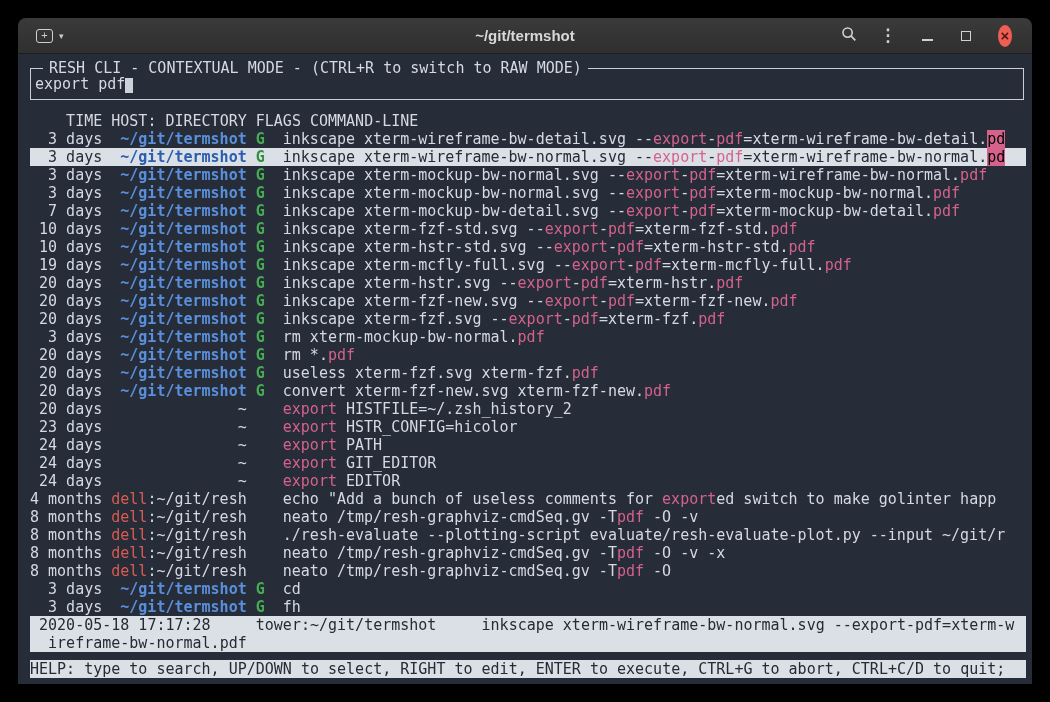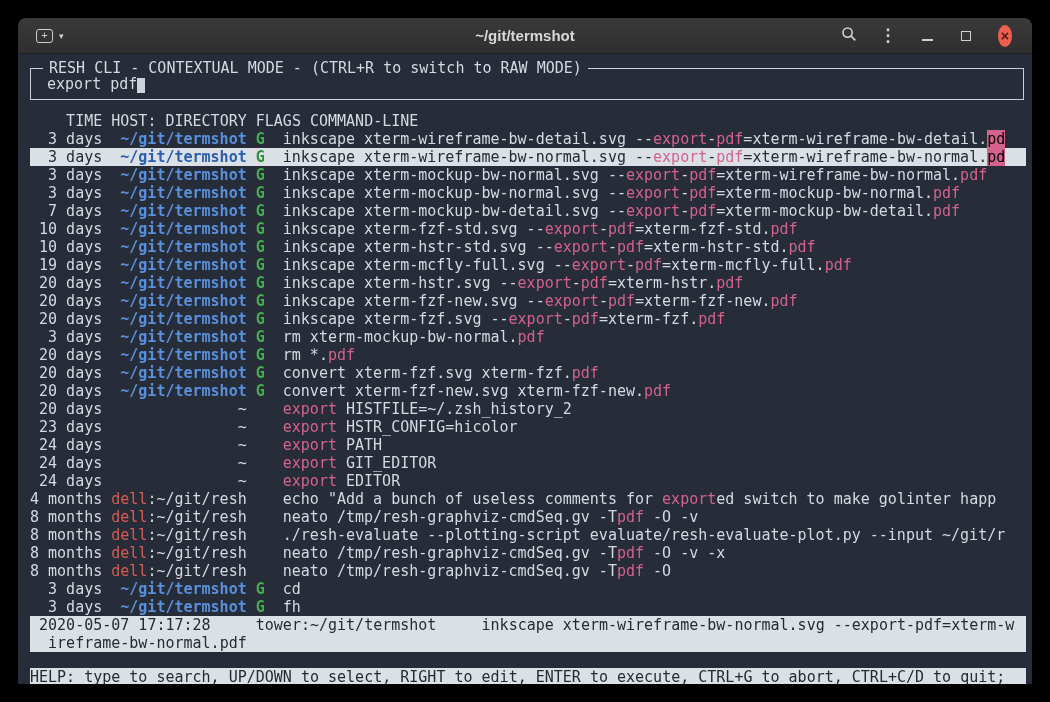--- a/index.html
+++ b/index.html
@@ -35,21 +35,21 @@
   .restore-box{display:inline-block;width:10px;height:10px;border:1.5px solid #d0d0d0;}
   .close-circle{width:22px;height:22px;border-radius:50%;background:#ef5e52;
             display:inline-flex;align-items:center;justify-content:center;
             color:#541a14;font-size:15px;font-weight:bold;line-height:1;}
   
   .term{flex:1;background:var(--term-bg);color:var(--fg);font-size:15px;
         line-height:18px;padding:6px 6px 0 12px;overflow:hidden;position:relative;}
   .line{white-space:pre;height:18px;overflow:hidden;}
   
   .query-box{position:relative;border:1px solid #c9ced8;margin:8px 2px 12px 0;
-             padding:6px 16px;}
+             padding:6px 4px;}
   .box-title{position:absolute;top:-10px;left:12px;background:var(--term-bg);
              padding:0 6px;line-height:18px;}
   .cursor{display:inline-block;width:8px;height:15px;background:#ccd2da;
           vertical-align:text-bottom;}
   
   .header-line{}
   .col-time{display:inline-block;width:8ch;text-align:right;}
   .col-host{display:inline-block;width:15ch;text-align:right;margin-left:1ch;}
   .col-flag{display:inline-block;width:1ch;margin-left:1ch;color:var(--green);
             font-weight:bold;}
@@ -57,21 +57,21 @@
   .c-blue{color:var(--blue);font-weight:bold;}
   .c-red{color:var(--red);}
   .c-fg{color:inherit;}
   .c-hl{color:var(--pink);font-weight:normal;}
   .c-inv{background:var(--pink);color:#000000;}
   .row.selected{background:var(--sel-bg);color:var(--sel-fg);}
   .row.selected .c-blue{color:#2a5db0;}
   .row.selected .col-flag{color:#2f8f3a;}
   
   .detail-panel{background:var(--sel-bg);color:var(--sel-fg);}
-  .help-bar{background:var(--sel-bg);color:var(--sel-fg);margin-top:16px;}
+  .help-bar{background:var(--sel-bg);color:var(--sel-fg);margin-top:8px;}
 </style>
 </head>
 <body>
 
 <div class="window">
   <div class="titlebar">
     <div class="tb-left">
       <button class="tb-btn">
         <span class="newtab-box">+</span>
         <span class="caret">▾</span>
@@ -117,36 +117,36 @@
         <div class="line row"><span class="col-time">3 days</span><span class="col-host"><span class="c-blue">~/git/termshot</span></span><span class="col-flag">G</span><span class="col-cmd"><span>inkscape xterm-mockup-bw-normal.svg --</span><span class="c-hl">export</span><span>-</span><span class="c-hl">pdf</span><span>=xterm-mockup-bw-normal.</span><span class="c-hl">pdf</span></span></div>
         <div class="line row"><span class="col-time">7 days</span><span class="col-host"><span class="c-blue">~/git/termshot</span></span><span class="col-flag">G</span><span class="col-cmd"><span>inkscape xterm-mockup-bw-detail.svg --</span><span class="c-hl">export</span><span>-</span><span class="c-hl">pdf</span><span>=xterm-mockup-bw-detail.</span><span class="c-hl">pdf</span></span></div>
         <div class="line row"><span class="col-time">10 days</span><span class="col-host"><span class="c-blue">~/git/termshot</span></span><span class="col-flag">G</span><span class="col-cmd"><span>inkscape xterm-fzf-std.svg --</span><span class="c-hl">export</span><span>-</span><span class="c-hl">pdf</span><span>=xterm-fzf-std.</span><span class="c-hl">pdf</span></span></div>
         <div class="line row"><span class="col-time">10 days</span><span class="col-host"><span class="c-blue">~/git/termshot</span></span><span class="col-flag">G</span><span class="col-cmd"><span>inkscape xterm-hstr-std.svg --</span><span class="c-hl">export</span><span>-</span><span class="c-hl">pdf</span><span>=xterm-hstr-std.</span><span class="c-hl">pdf</span></span></div>
         <div class="line row"><span class="col-time">19 days</span><span class="col-host"><span class="c-blue">~/git/termshot</span></span><span class="col-flag">G</span><span class="col-cmd"><span>inkscape xterm-mcfly-full.svg --</span><span class="c-hl">export</span><span>-</span><span class="c-hl">pdf</span><span>=xterm-mcfly-full.</span><span class="c-hl">pdf</span></span></div>
         <div class="line row"><span class="col-time">20 days</span><span class="col-host"><span class="c-blue">~/git/termshot</span></span><span class="col-flag">G</span><span class="col-cmd"><span>inkscape xterm-hstr.svg --</span><span class="c-hl">export</span><span>-</span><span class="c-hl">pdf</span><span>=xterm-hstr.</span><span class="c-hl">pdf</span></span></div>
         <div class="line row"><span class="col-time">20 days</span><span class="col-host"><span class="c-blue">~/git/termshot</span></span><span class="col-flag">G</span><span class="col-cmd"><span>inkscape xterm-fzf-new.svg --</span><span class="c-hl">export</span><span>-</span><span class="c-hl">pdf</span><span>=xterm-fzf-new.</span><span class="c-hl">pdf</span></span></div>
         <div class="line row"><span class="col-time">20 days</span><span class="col-host"><span class="c-blue">~/git/termshot</span></span><span class="col-flag">G</span><span class="col-cmd"><span>inkscape xterm-fzf.svg --</span><span class="c-hl">export</span><span>-</span><span class="c-hl">pdf</span><span>=xterm-fzf.</span><span class="c-hl">pdf</span></span></div>
         <div class="line row"><span class="col-time">3 days</span><span class="col-host"><span class="c-blue">~/git/termshot</span></span><span class="col-flag">G</span><span class="col-cmd"><span>rm xterm-mockup-bw-normal.</span><span class="c-hl">pdf</span></span></div>
         <div class="line row"><span class="col-time">20 days</span><span class="col-host"><span class="c-blue">~/git/termshot</span></span><span class="col-flag">G</span><span class="col-cmd"><span>rm *.</span><span class="c-hl">pdf</span></span></div>
-        <div class="line row"><span class="col-time">20 days</span><span class="col-host"><span class="c-blue">~/git/termshot</span></span><span class="col-flag">G</span><span class="col-cmd"><span>convert xterm-fzf.svg xterm-fzf.</span><span class="c-hl">pdf</span></span></div>
+        <div class="line row"><span class="col-time">20 days</span><span class="col-host"><span class="c-blue">~/git/termshot</span></span><span class="col-flag">G</span><span class="col-cmd"><span>useless xterm-fzf.svg xterm-fzf.</span><span class="c-hl">pdf</span></span></div>
         <div class="line row"><span class="col-time">20 days</span><span class="col-host"><span class="c-blue">~/git/termshot</span></span><span class="col-flag">G</span><span class="col-cmd"><span>convert xterm-fzf-new.svg xterm-fzf-new.</span><span class="c-hl">pdf</span></span></div>
         <div class="line row"><span class="col-time">20 days</span><span class="col-host"><span class="c-fg">~</span></span><span class="col-flag"></span><span class="col-cmd"><span class="c-hl">export</span><span> HISTFILE=~/.zsh_history_2</span></span></div>
         <div class="line row"><span class="col-time">23 days</span><span class="col-host"><span class="c-fg">~</span></span><span class="col-flag"></span><span class="col-cmd"><span class="c-hl">export</span><span> HSTR_CONFIG=hicolor</span></span></div>
         <div class="line row"><span class="col-time">24 days</span><span class="col-host"><span class="c-fg">~</span></span><span class="col-flag"></span><span class="col-cmd"><span class="c-hl">export</span><span> PATH</span></span></div>
         <div class="line row"><span class="col-time">24 days</span><span class="col-host"><span class="c-fg">~</span></span><span class="col-flag"></span><span class="col-cmd"><span class="c-hl">export</span><span> GIT_EDITOR</span></span></div>
         <div class="line row"><span class="col-time">24 days</span><span class="col-host"><span class="c-fg">~</span></span><span class="col-flag"></span><span class="col-cmd"><span class="c-hl">export</span><span> EDITOR</span></span></div>
         <div class="line row"><span class="col-time">4 months</span><span class="col-host"><span class="c-red">dell</span><span class="c-fg">:~/git/resh</span></span><span class="col-flag"></span><span class="col-cmd"><span>echo "Add a bunch of useless comments for </span><span class="c-hl">export</span><span>ed switch to make golinter happ</span></span></div>
         <div class="line row"><span class="col-time">8 months</span><span class="col-host"><span class="c-red">dell</span><span class="c-fg">:~/git/resh</span></span><span class="col-flag"></span><span class="col-cmd"><span>neato /tmp/resh-graphviz-cmdSeq.gv -T</span><span class="c-hl">pdf</span><span> -O -v</span></span></div>
         <div class="line row"><span class="col-time">8 months</span><span class="col-host"><span class="c-red">dell</span><span class="c-fg">:~/git/resh</span></span><span class="col-flag"></span><span class="col-cmd"><span>./resh-evaluate --plotting-script evaluate/resh-evaluate-plot.py --input ~/git/r</span></span></div>
         <div class="line row"><span class="col-time">8 months</span><span class="col-host"><span class="c-red">dell</span><span class="c-fg">:~/git/resh</span></span><span class="col-flag"></span><span class="col-cmd"><span>neato /tmp/resh-graphviz-cmdSeq.gv -T</span><span class="c-hl">pdf</span><span> -O -v -x</span></span></div>
         <div class="line row"><span class="col-time">8 months</span><span class="col-host"><span class="c-red">dell</span><span class="c-fg">:~/git/resh</span></span><span class="col-flag"></span><span class="col-cmd"><span>neato /tmp/resh-graphviz-cmdSeq.gv -T</span><span class="c-hl">pdf</span><span> -O</span></span></div>
         <div class="line row"><span class="col-time">3 days</span><span class="col-host"><span class="c-blue">~/git/termshot</span></span><span class="col-flag">G</span><span class="col-cmd"><span>cd</span></span></div>
         <div class="line row"><span class="col-time">3 days</span><span class="col-host"><span class="c-blue">~/git/termshot</span></span><span class="col-flag">G</span><span class="col-cmd"><span>fh</span></span></div>
       </div>
 
     <div class="detail-panel">
-      <div class="line"> 2020-05-07 17:17:28     tower:~/git/termshot     inkscape xterm-wireframe-bw-normal.svg --export-pdf=xterm-w</div>
+      <div class="line"> 2020-05-18 17:17:28     tower:~/git/termshot     inkscape xterm-wireframe-bw-normal.svg --export-pdf=xterm-w</div>
       <div class="line">  ireframe-bw-normal.pdf</div>
     </div>
 
     <div class="line help-bar">HELP: type to search, UP/DOWN to select, RIGHT to edit, ENTER to execute, CTRL+G to abort, CTRL+C/D to quit;</div>
   </div>
 </div>
 
 </body></html>

